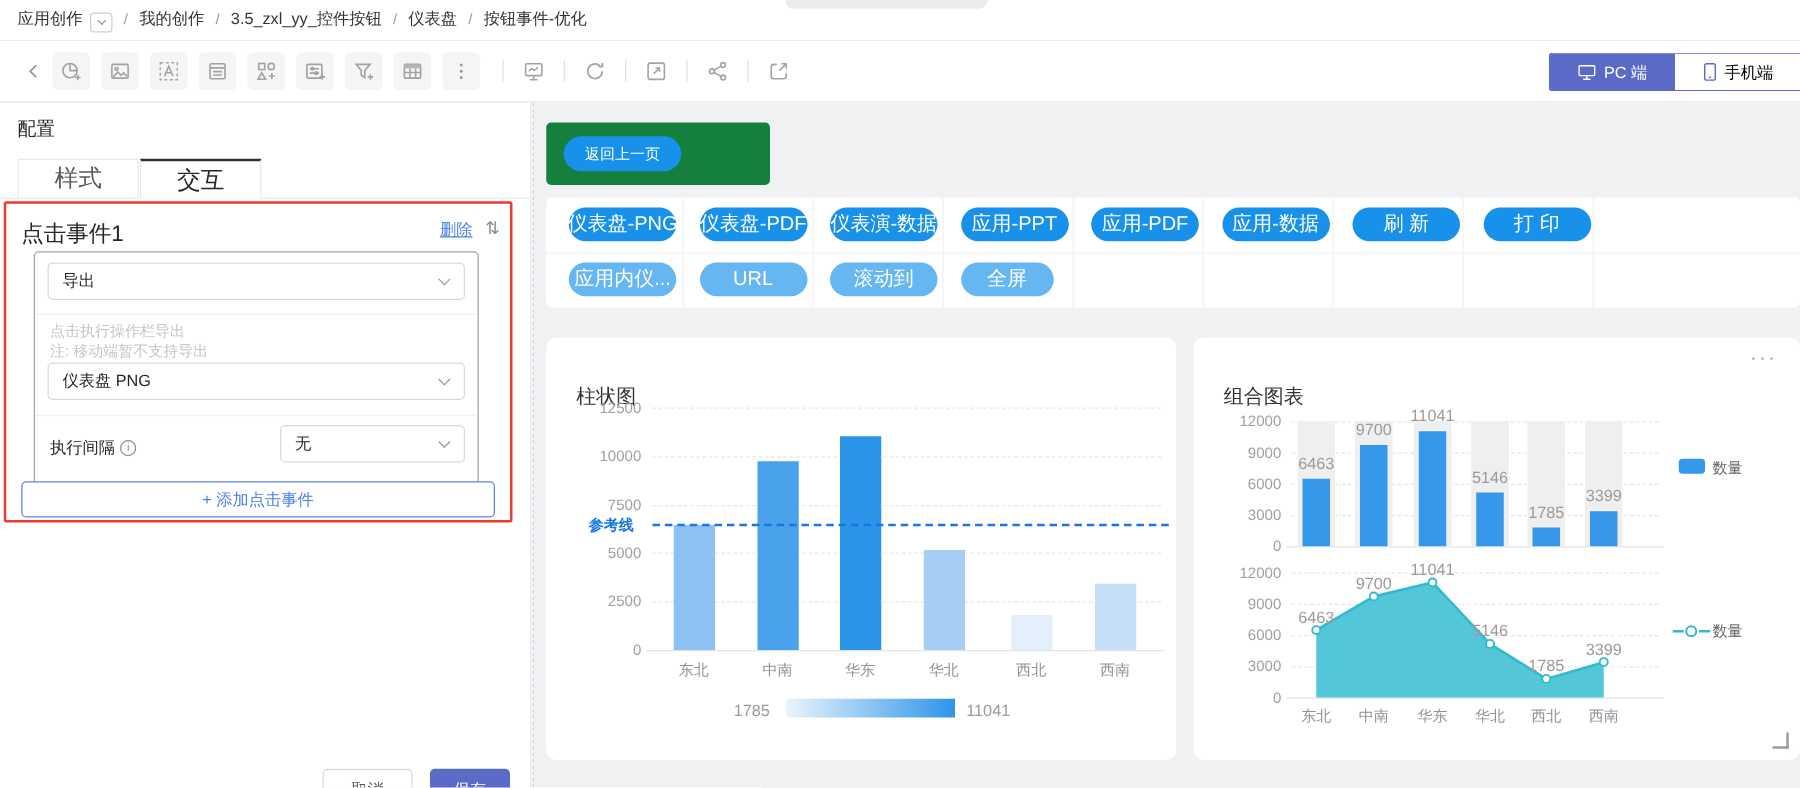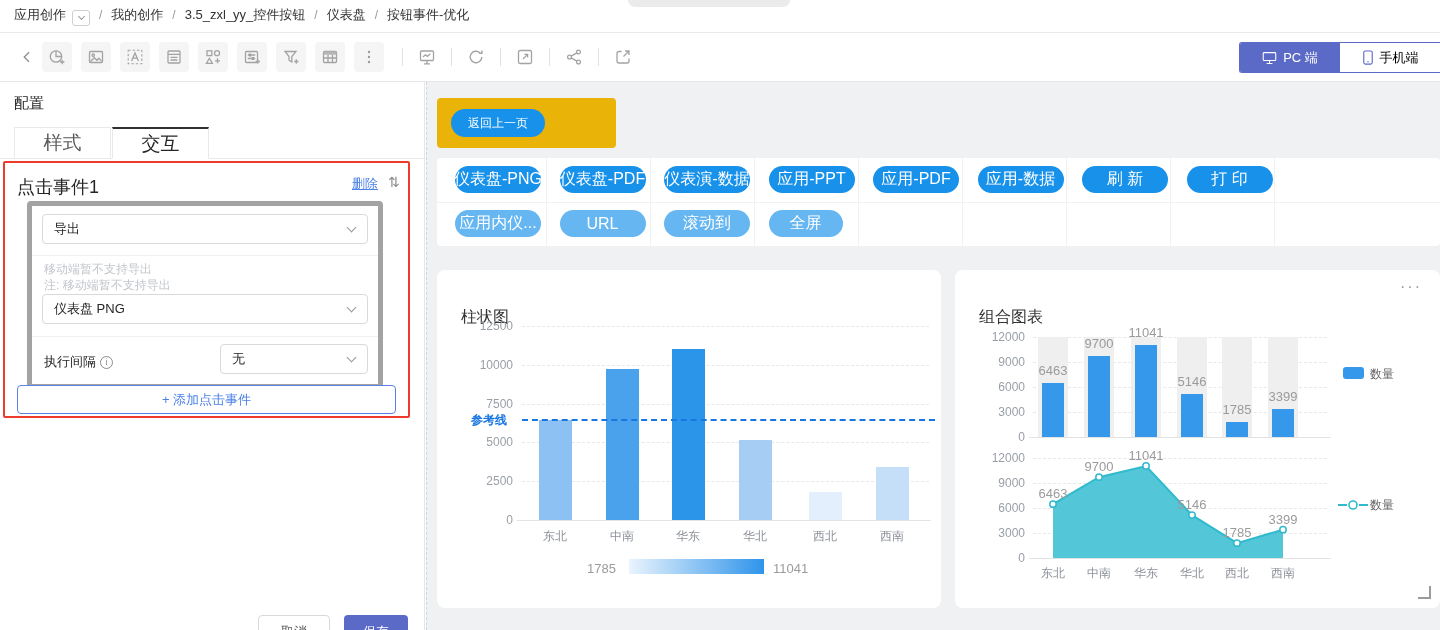--- a/index.html
+++ b/index.html
@@ -41,21 +41,21 @@
   .tab.t1 { left:14px; }
   .tab.t2 { left:112px; border-bottom:1px solid #fff; border-top:2px solid #303030;
     color:#262626; z-index:2; }
   .red-box { position:absolute; left:3px; top:79px; width:407px; height:257px;
     border:2px solid #ee3b2e; border-radius:2px; }
   .evt-title { position:absolute; left:12px; top:12px; font-size:18px; color:#262626; }
   .evt-del { position:absolute; right:30px; top:12px; font-size:13px; color:#4b7fe8;
     text-decoration:underline; cursor:pointer; }
   .evt-sort { position:absolute; right:8px; top:11px; font-size:14px; color:#8c8c8c; cursor:pointer; }
   .inner-panel { position:absolute; left:22px; top:38px; width:356px; height:188px;
-    border:5px solid #a3a3a3; border-radius:4px; }
+    border:1px solid #a3a3a3; border-radius:4px; }
   .sel { position:absolute; height:30px; border:1px solid #d9d9d9; border-radius:4px;
     background:#fff; font-size:13px; color:#262626; display:flex; align-items:center;
     padding:0 11px; cursor:pointer; }
   .arr { position:absolute; right:12px; top:50%; width:7px; height:7px; margin-top:-5px;
     border-right:1.4px solid #999; border-bottom:1.4px solid #999; transform:rotate(45deg); }
   .divline { position:absolute; left:0; width:100%; height:1px; background:#f0f0f0; }
   .hint { position:absolute; left:12px; font-size:12px; color:#c2c6cc; }
   .interval-label { position:absolute; left:12px; top:147px; font-size:13px; color:#262626;
     display:flex; align-items:center; gap:4px; }
   .info-i { display:inline-flex; width:13px; height:13px; border:1px solid #8c8c8c; border-radius:50%;
@@ -68,21 +68,21 @@
     font-size:13px; display:flex; align-items:center; justify-content:center; cursor:pointer; }
   .btn-save { position:absolute; left:344px; top:533px; width:64px; height:34px;
     border-radius:4px; background:#5b69c7; color:#fff; font-size:13px;
     display:flex; align-items:center; justify-content:center; cursor:pointer; }
 
   
   .main { position:absolute; top:82px; left:426px; right:0; bottom:0; background:#f0f1f3; }
   .canvas-guide { position:absolute; left:0; top:0; bottom:0; width:1px;
     border-left:1px dashed #ccd4df; }
   .back-card { position:absolute; left:11px; top:16px; width:179px; height:50px;
-    background:#eab308; border-radius:4px; }
+    background:#15803d; border-radius:4px; }
   .back-btn { position:absolute; left:14px; top:11px; width:94px; height:28px;
     background:#1791ea; border-radius:15px; color:#fff; font-size:12px;
     display:flex; align-items:center; justify-content:center; cursor:pointer; }
   .user-sel { position:absolute; left:817px; top:26px; width:180px; height:30px;
     background:#fff; border:1px solid #dedede; border-radius:16px; font-size:12px;
     color:#262626; display:flex; align-items:center; padding:0 16px; cursor:pointer; }
 
   .btn-panel { position:absolute; left:11px; top:76px; right:0; height:88px;
     background:#fff; border-radius:4px; }
   .grid-v { position:absolute; top:0; bottom:0; width:1px; background:#f2f2f3; }
@@ -262,21 +262,21 @@
     <div class="evt-title">点击事件1</div>
     <div class="evt-del">删除</div>
     <div class="evt-sort">⇅</div>
 
     <div class="inner-panel">
       <div class="sel" style="left:10px; right:10px; top:8px;">
         <span>导出</span>
         <span class="arr"></span>
       </div>
       <div class="divline" style="top:49px;"></div>
-      <div class="hint" style="top:55px;">移动端暂不支持导出</div>
+      <div class="hint" style="top:55px;">点击执行操作栏导出</div>
       <div class="hint" style="top:71px;">注: 移动端暂不支持导出</div>
       <div class="sel" style="left:10px; right:10px; top:88px;">
         <span>仪表盘 PNG</span>
         <span class="arr"></span>
       </div>
       <div class="divline" style="top:130px;"></div>
       <div class="interval-label">
         <span>执行间隔</span>
         <i class="info-i">i</i>
       </div>

